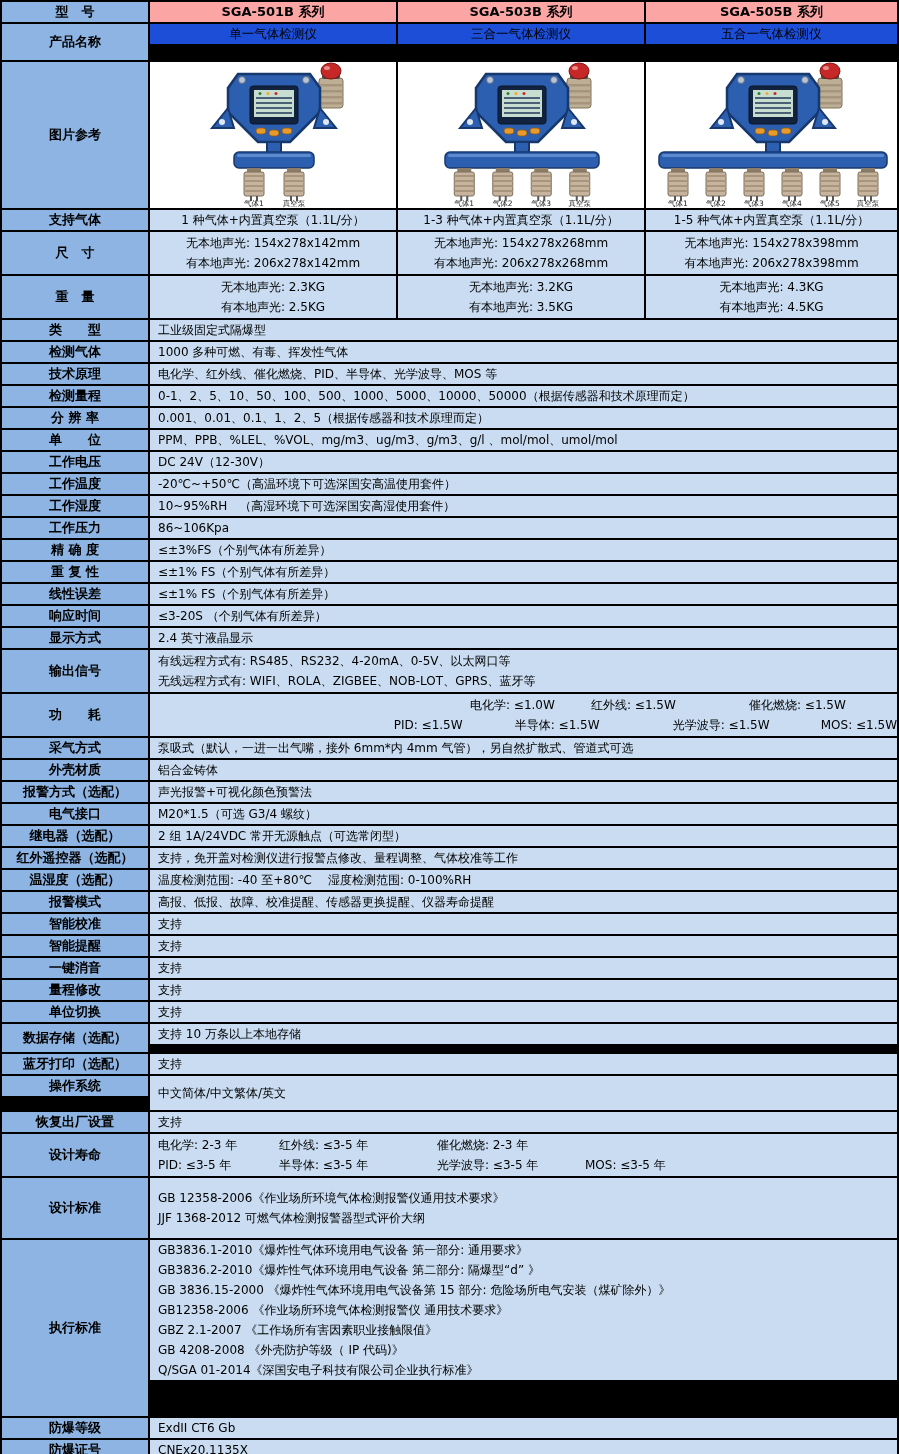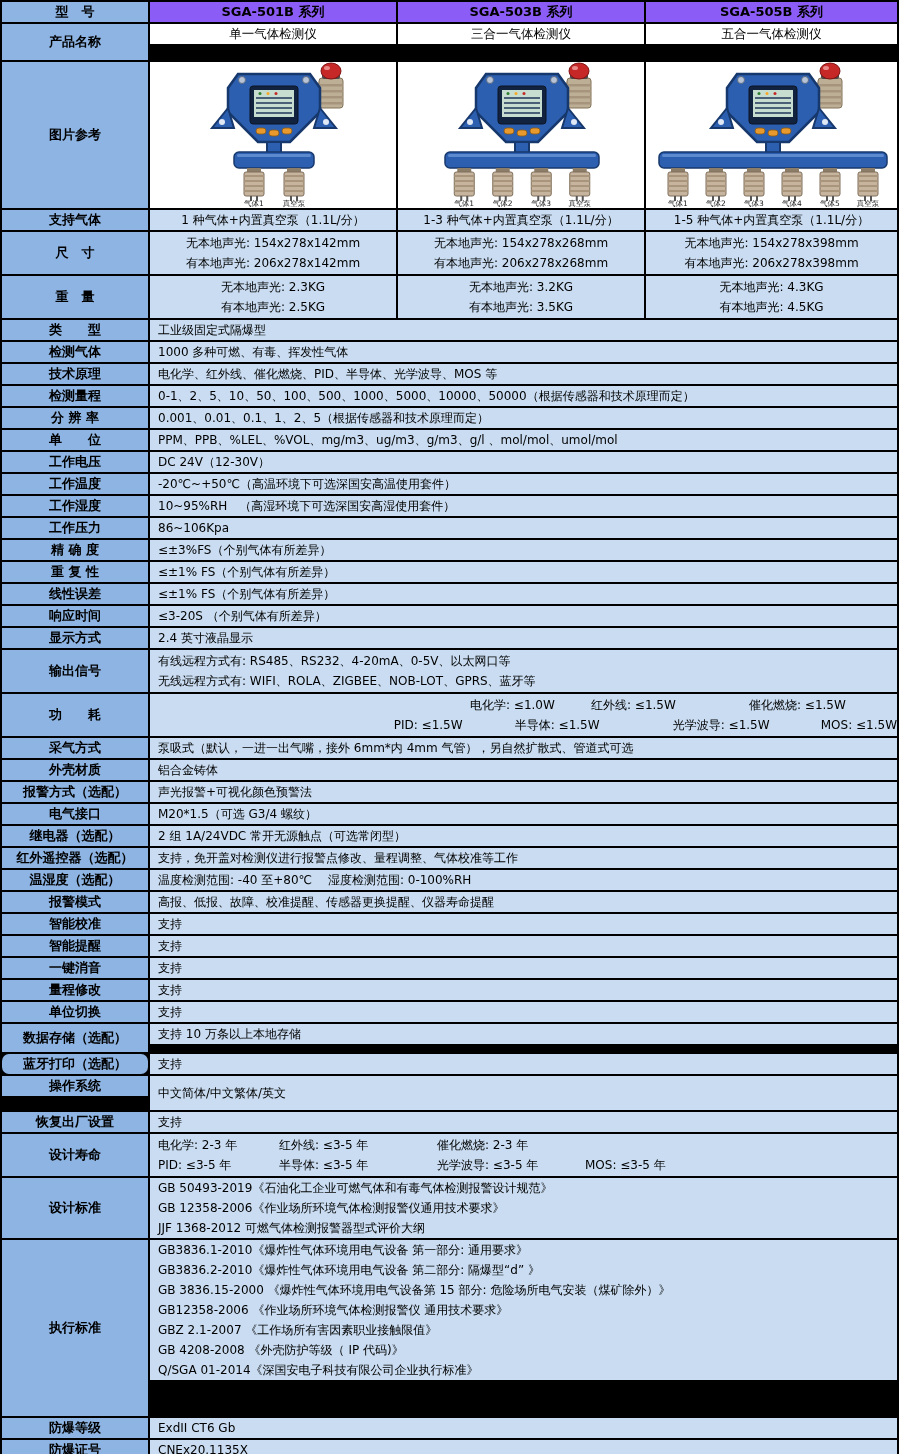--- a/index.html
+++ b/index.html
@@ -19,27 +19,27 @@
     width:899px;
     box-sizing:border-box;
   }
   .label{
     background:#8DB4E2;
     display:flex;align-items:center;justify-content:center;
     font-weight:bold;font-size:13px;text-align:center;
     box-sizing:border-box;
   }
   .hcell{
-    background:#8b5cf6;
+    background:#fca5a5;
     display:flex;align-items:center;justify-content:center;
     font-weight:bold;font-size:13px;
     box-sizing:border-box;
   }
   .pcell{
-    background:#ffffff;
+    background:#1d4ed8;
     display:flex;align-items:center;justify-content:center;
     font-size:12.5px;
     box-sizing:border-box;
   }
   .imgcell{
     background:#ffffff;
     display:flex;align-items:center;justify-content:center;
     box-sizing:border-box;overflow:hidden;
   }
   .cell{
@@ -475,40 +475,39 @@
       <div class="line">支持</div>
     </div>
     <div class="label" style="height: 20px;">单位切换</div>
     <div class="cell" style="height: 20px; grid-column: 2 / 5;">
       <div class="line">支持</div>
     </div>
     <div class="label" style="height: 28px;">数据存储（选配）</div>
     <div class="cell" style="height: 20px; grid-column: 2 / 5;">
       <div class="line">支持 10 万条以上本地存储</div>
     </div>
-    <div class="label" style="height: 20px; border-radius: 7px;">蓝牙打印（选配）</div>
+    <div class="label" style="height: 20px;">蓝牙打印（选配）</div>
     <div class="cell" style="height: 20px; grid-column: 2 / 5;">
       <div class="line">支持</div>
     </div>
     <div class="label" style="height: 20px;">操作系统</div>
     <div class="cell" style="height: 34px; grid-column: 2 / 5;">
       <div class="line">中文简体/中文繁体/英文</div>
     </div>
     <div class="label" style="height: 20px;">恢复出厂设置</div>
     <div class="cell" style="height: 20px; grid-column: 2 / 5;">
       <div class="line">支持</div>
     </div>
     <div class="label" style="height: 42px;">设计寿命</div>
     <div class="cell" style="height: 42px; grid-column: 2 / 5;">
       <div class="cols"><span>电化学: 2-3 年</span><span>红外线: ≤3-5 年</span><span>催化燃烧: 2-3 年</span></div>
       <div class="cols"><span>PID: ≤3-5 年</span><span>半导体: ≤3-5 年</span><span>光学波导: ≤3-5 年</span><span>MOS: ≤3-5 年</span></div>
     </div>
     <div class="label" style="height: 60px;">设计标准</div>
     <div class="cell" style="height: 60px; grid-column: 2 / 5;">
-      <div class="line">GB 50493-2019《石油化工企业可燃气体和有毒气体检测报警设计规范》</div>
       <div class="line">GB 12358-2006《作业场所环境气体检测报警仪通用技术要求》</div>
       <div class="line">JJF 1368-2012 可燃气体检测报警器型式评价大纲</div>
     </div>
     <div class="label" style="height: 176px;">执行标准</div>
     <div class="cell" style="height: 140px; grid-column: 2 / 5;">
       <div class="line">GB3836.1-2010《爆炸性气体环境用电气设备 第一部分: 通用要求》</div>
       <div class="line">GB3836.2-2010《爆炸性气体环境用电气设备 第二部分: 隔爆型“d” 》</div>
       <div class="line">GB 3836.15-2000 《爆炸性气体环境用电气设备第 15 部分: 危险场所电气安装（煤矿除外）》</div>
       <div class="line">GB12358-2006 《作业场所环境气体检测报警仪 通用技术要求》</div>
       <div class="line">GBZ 2.1-2007 《工作场所有害因素职业接触限值》</div>

